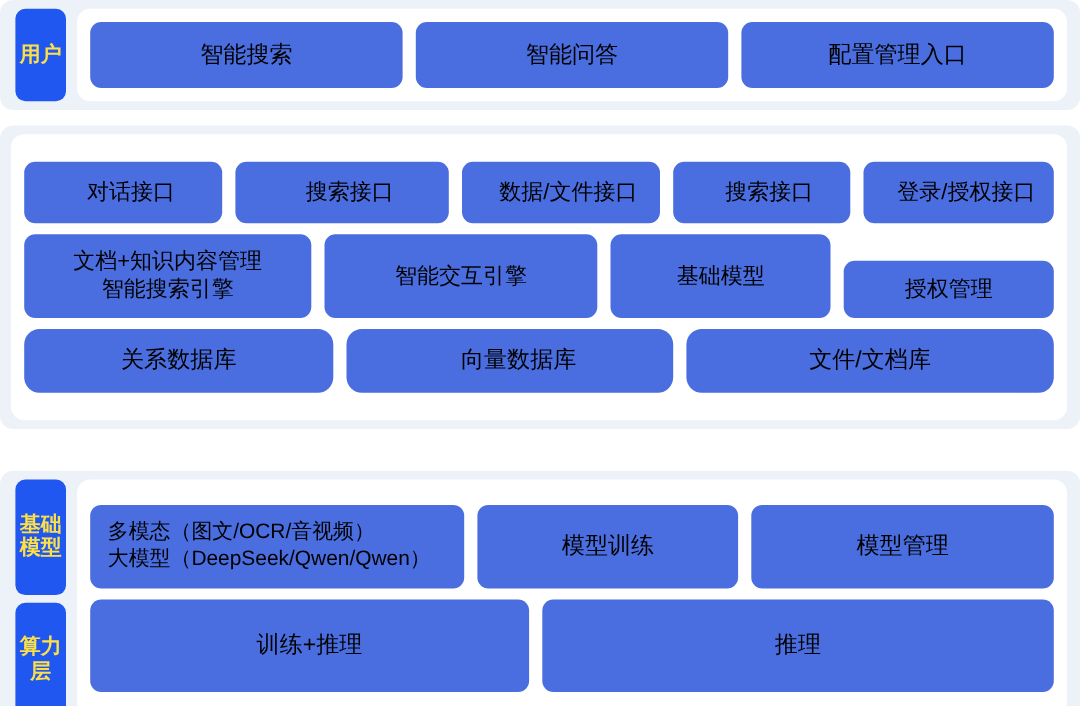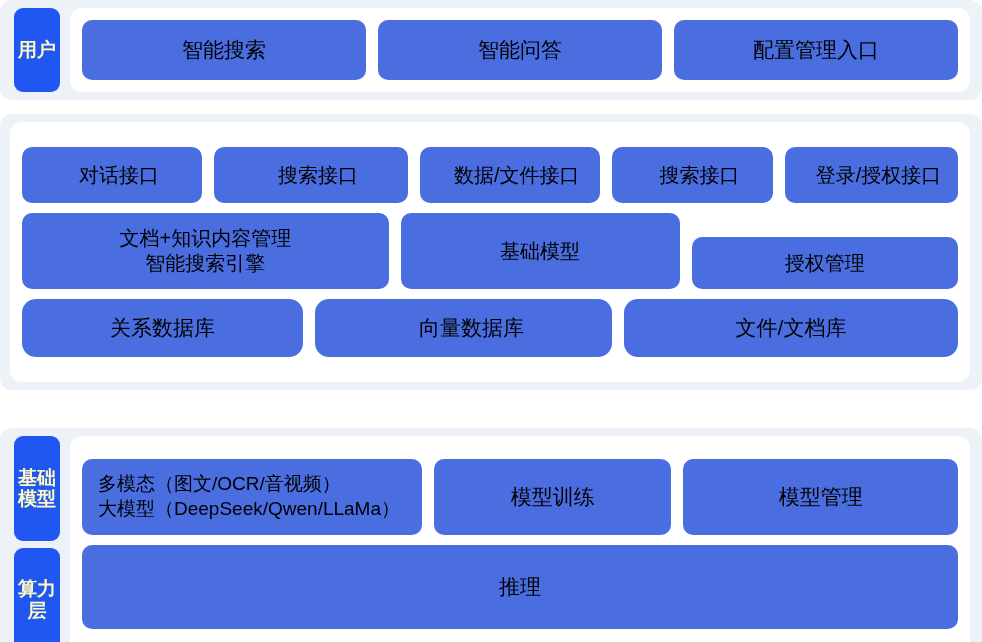--- a/index.html
+++ b/index.html
@@ -45,21 +45,21 @@
     padding: 8px 0 8px 14px;
     box-sizing: border-box;
     display: flex;
     flex-direction: column;
     gap: 7px;
   }
   .tab {
     width: 46px;
     background: #1f57f0;
     border-radius: 9px;
-    color: #fef9c3;
+    color: #fde047;
     font-size: 19px;
     font-weight: bold;
     line-height: 1.13;
     letter-spacing: 0px;
     display: flex;
     align-items: center;
     justify-content: center;
     text-align: center;
     box-sizing: border-box;
     padding: 2px 0;
@@ -182,20 +182,21 @@
         <div class="node n-dialog">对话接口</div>
         <div class="node n-generate">搜索接口</div>
         <div class="node n-datafile">数据/文件接口</div>
         <div class="node n-search">搜索接口</div>
         <div class="node n-auth">登录/授权接口</div>
       </div>
 
       <div class="row row-app">
         <div class="node n-doc">文档+知识内容管理
 智能搜索引擎</div>
+        <div class="node n-engine">智能交互引擎</div>
         <div class="node n-prompt">基础模型</div>
         <div class="node n-authmgmt">授权管理</div>
       </div>
 
       <div class="row row-data">
         <div class="node n-rdb">关系数据库</div>
         <div class="node n-vdb">向量数据库</div>
         <div class="node n-fdb">文件/文档库</div>
       </div>
 
@@ -204,25 +205,26 @@
 
   <div class="section section-infra">
     <div class="tabcol">
       <div class="tab tab-flex-1">基础模型</div>
       <div class="tab tab-flex-1">算力层</div>
     </div>
     <div class="panel">
 
       <div class="row row-model">
         <div class="node n-multimodal">多模态（图文/OCR/音视频）
-大模型（DeepSeek/Qwen/LLaMa）</div>
+大模型（DeepSeek/Qwen/Qwen）</div>
         <div class="node n-train">模型训练</div>
         <div class="node n-mgmt">模型管理</div>
       </div>
 
       <div class="row row-compute">
+        <div class="node n-trainInfer">训练+推理</div>
         <div class="node n-infer">推理</div>
       </div>
 
     </div>
   </div>
 
 </div>
 
 </body></html>

